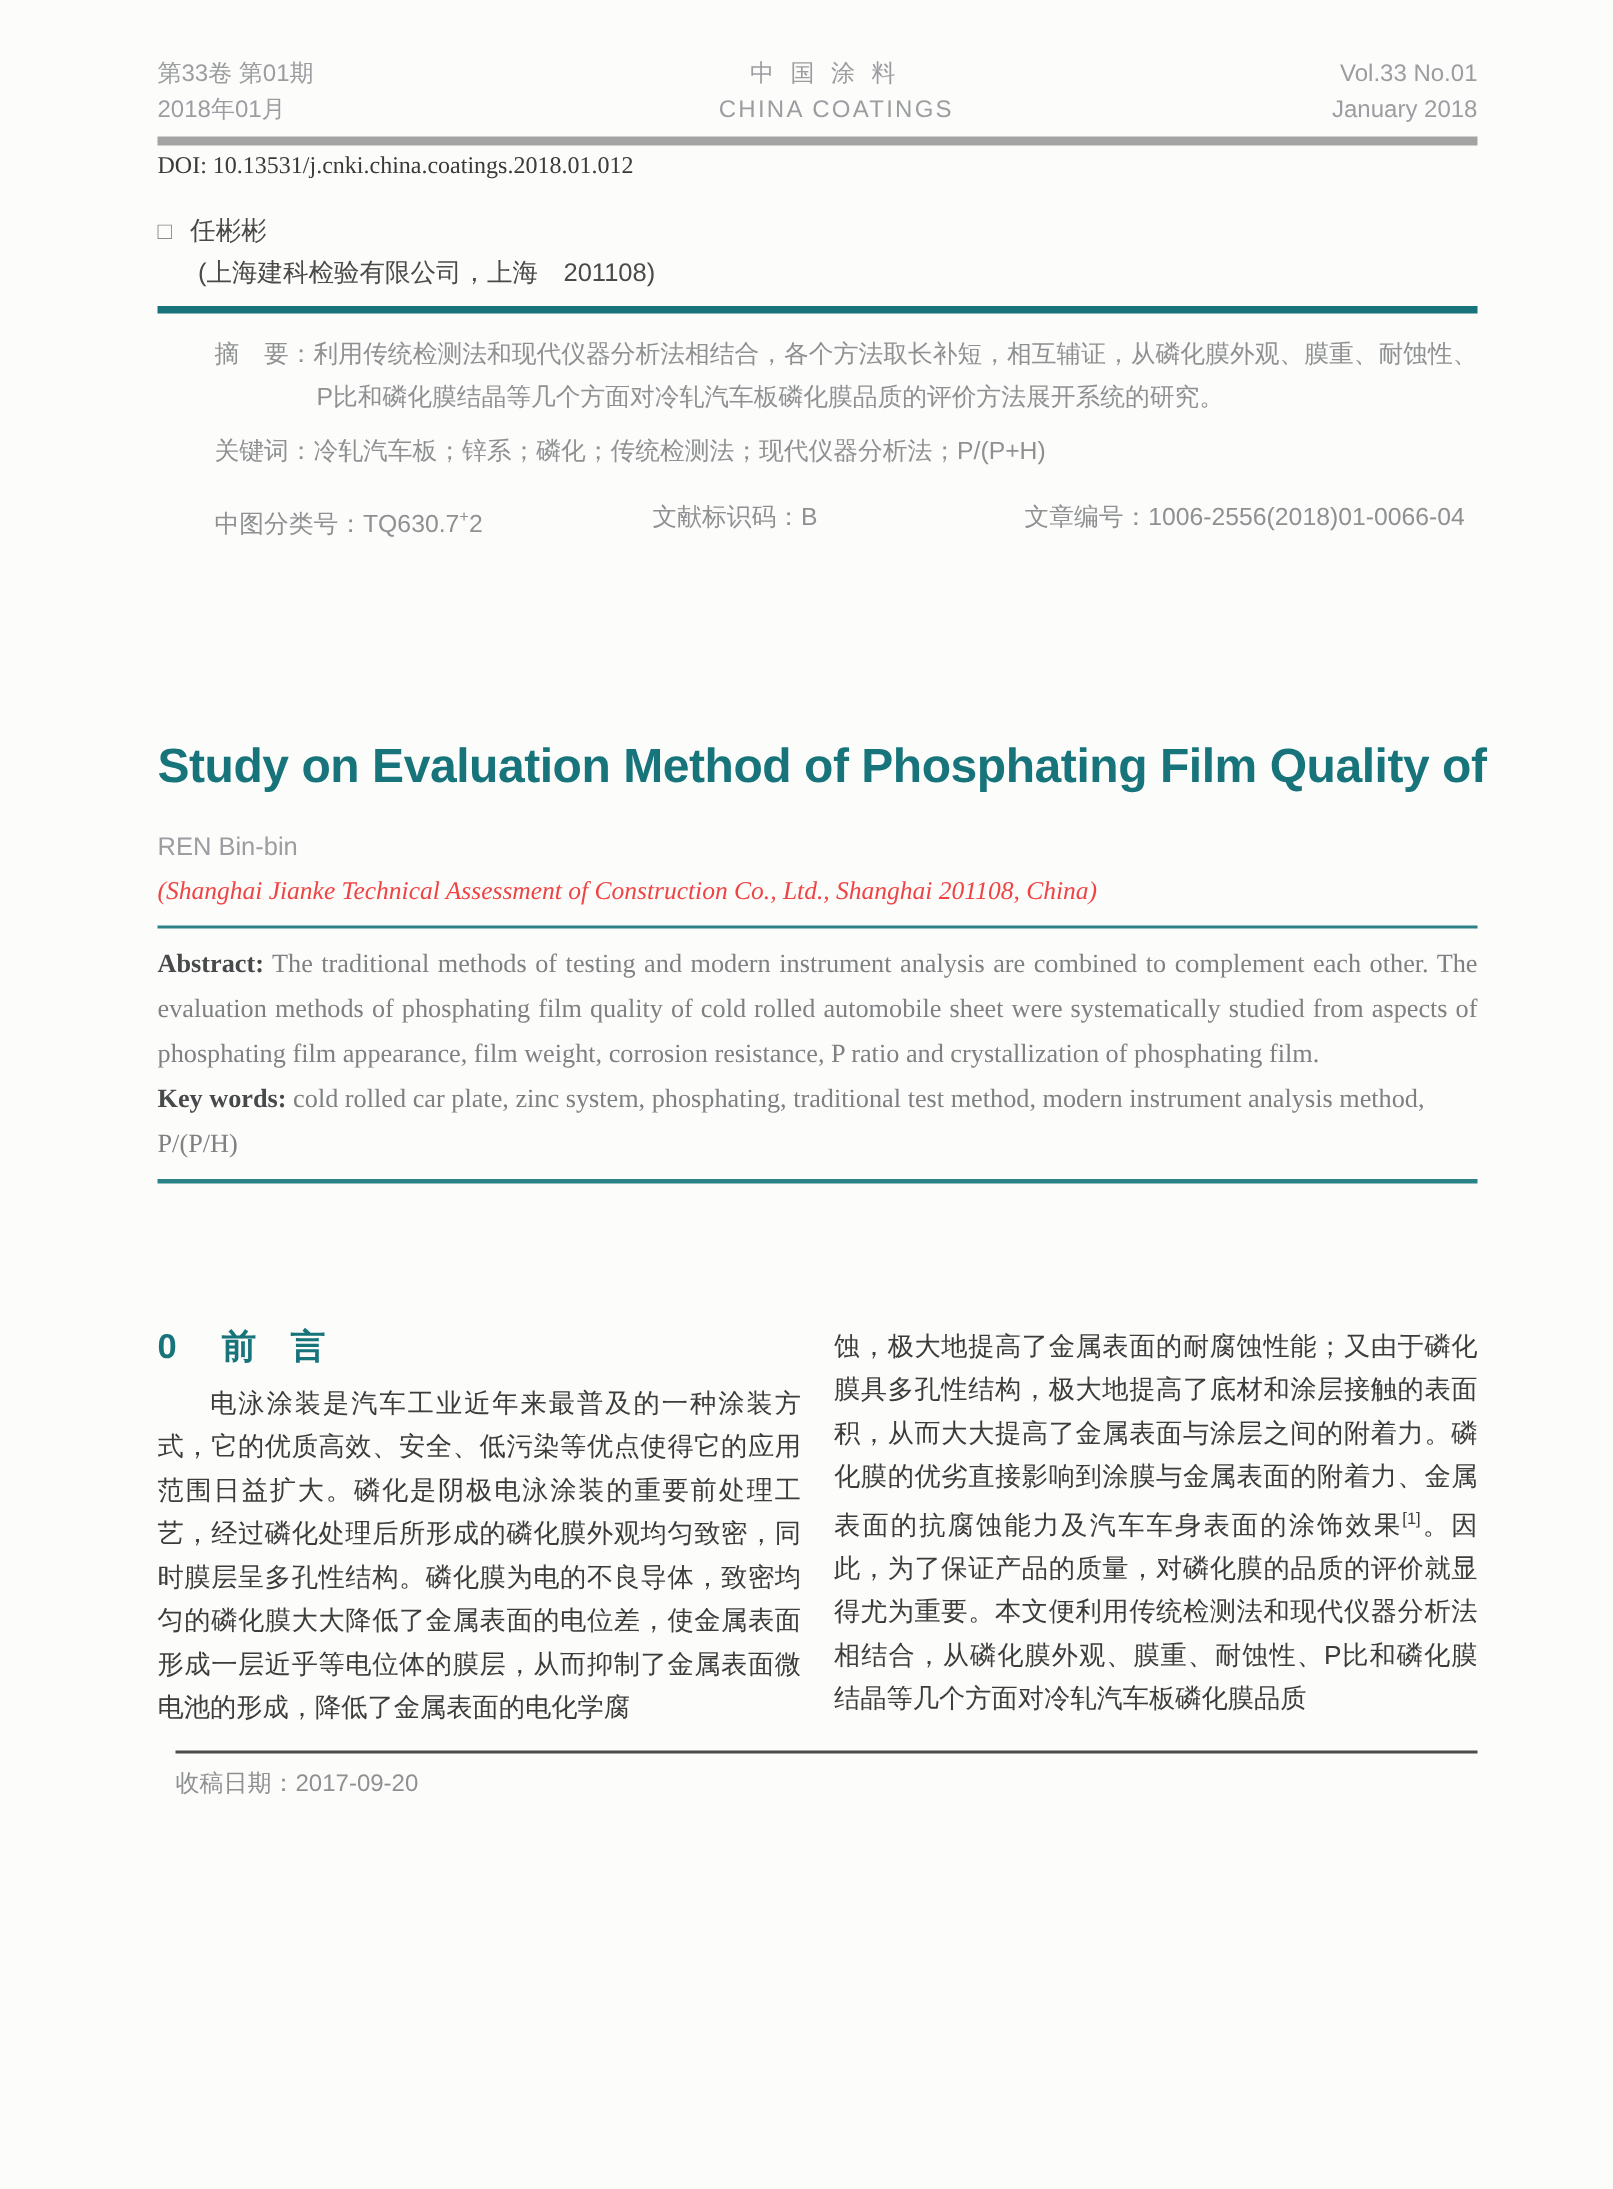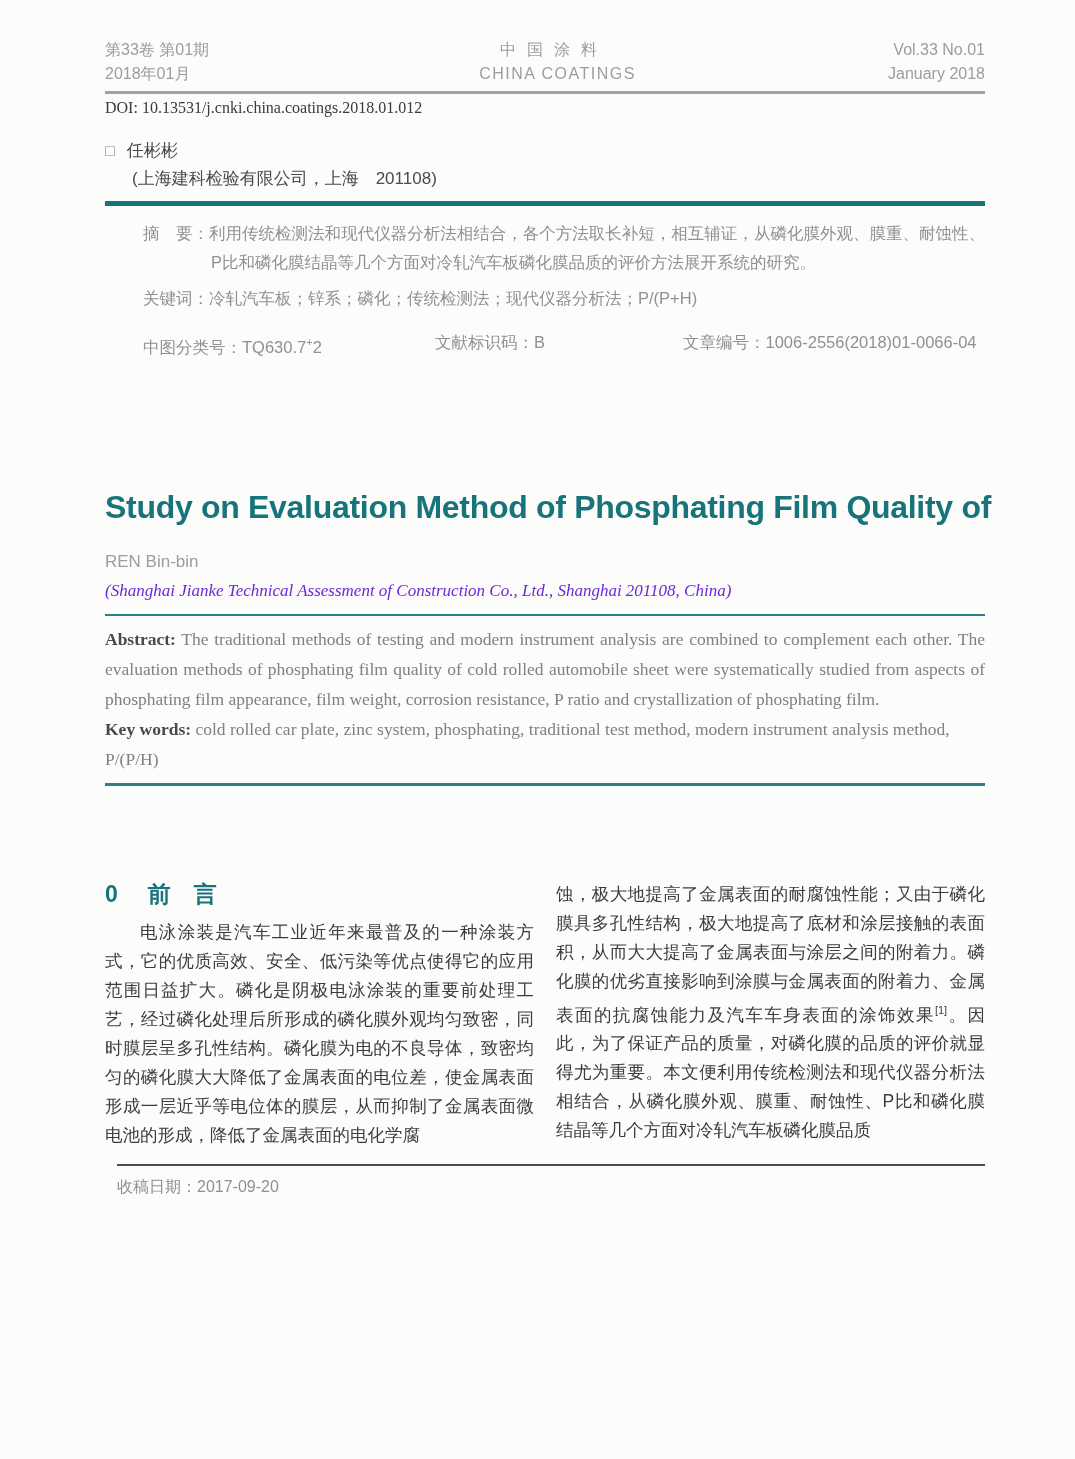--- a/index.html
+++ b/index.html
@@ -4,21 +4,21 @@
 <style>
   * { margin:0; padding:0; box-sizing:border-box; }
   html,body { background:#e8e8e8; }
   .page {
     width:1075px; height:1459px; margin:0 auto; background:#fcfcfb;
     font-family:"Liberation Sans", sans-serif;
     padding:38px 90px 0 105px; position:relative; overflow:hidden;
   }
   
   .jheader { display:flex; justify-content:space-between; align-items:flex-end;
-    border-bottom:3px solid #a3a3a3; padding-bottom:5px; }
+    border-bottom:6px solid #a3a3a3; padding-bottom:5px; }
   .jh-col { font-size:16px; color:#9b9da0; line-height:24px; }
   .jh-center { text-align:center; }
   .jh-center .cn { letter-spacing:11px; text-indent:11px; }
   .jh-center .en { letter-spacing:1.5px;margin-left:18px; }
   .jh-right { text-align:right; }
   .doi-line { margin-top:5px; font-family:"Liberation Serif", serif;
     font-size:16px; color:#3a3a3a; }
   
   .cn-title { margin-top:146px; font-size:50px; font-weight:900; color:#17747b;
     letter-spacing:2px; white-space:nowrap; }
@@ -32,21 +32,21 @@
   .abs-cn { padding-left:68px; text-indent:-68px; text-align:justify; }
   .kw-cn { margin-top:7px; }
   .meta-row { display:flex; margin-top:15px; }
   .meta-item1 { width:292px; } .meta-item2 { width:248px; }
   sup { font-size:11px; }
   
   .en-title { margin-top:122px; font-size:32px; font-weight:bold; color:#17747b;
     line-height:46px; letter-spacing:-0.3px; white-space:nowrap; }
   .en-author { margin-top:22px; font-size:17px; color:#9b9da0; }
   .en-affil { margin-top:9px; font-family:"Liberation Serif", serif;
-    font-style:italic; font-size:17px; color:#6d28d9; }
+    font-style:italic; font-size:17px; color:#ef4444; }
   .thin-teal { height:2px; background:#2a8186; margin-top:13px; }
   .en-abs { margin-top:8px; font-family:"Liberation Serif", serif;
     font-size:17.5px; color:#7e8082; line-height:30px; text-align:justify; }
   .en-abs .lbl, .kw-en .lbl { font-weight:bold; color:#47494b;margin-top:24px; }
   .kw-en { font-family:"Liberation Serif", serif; font-size:17.5px;
     color:#7e8082; line-height:30px; }
   .teal-line2 { height:3px; background:#2a8186; margin-top:9px; }
   
   .columns { display:flex; gap:22px; margin-top:94px; }
   .bcol { flex:1; font-size:17.5px; color:#3c3c3c; line-height:29px;

